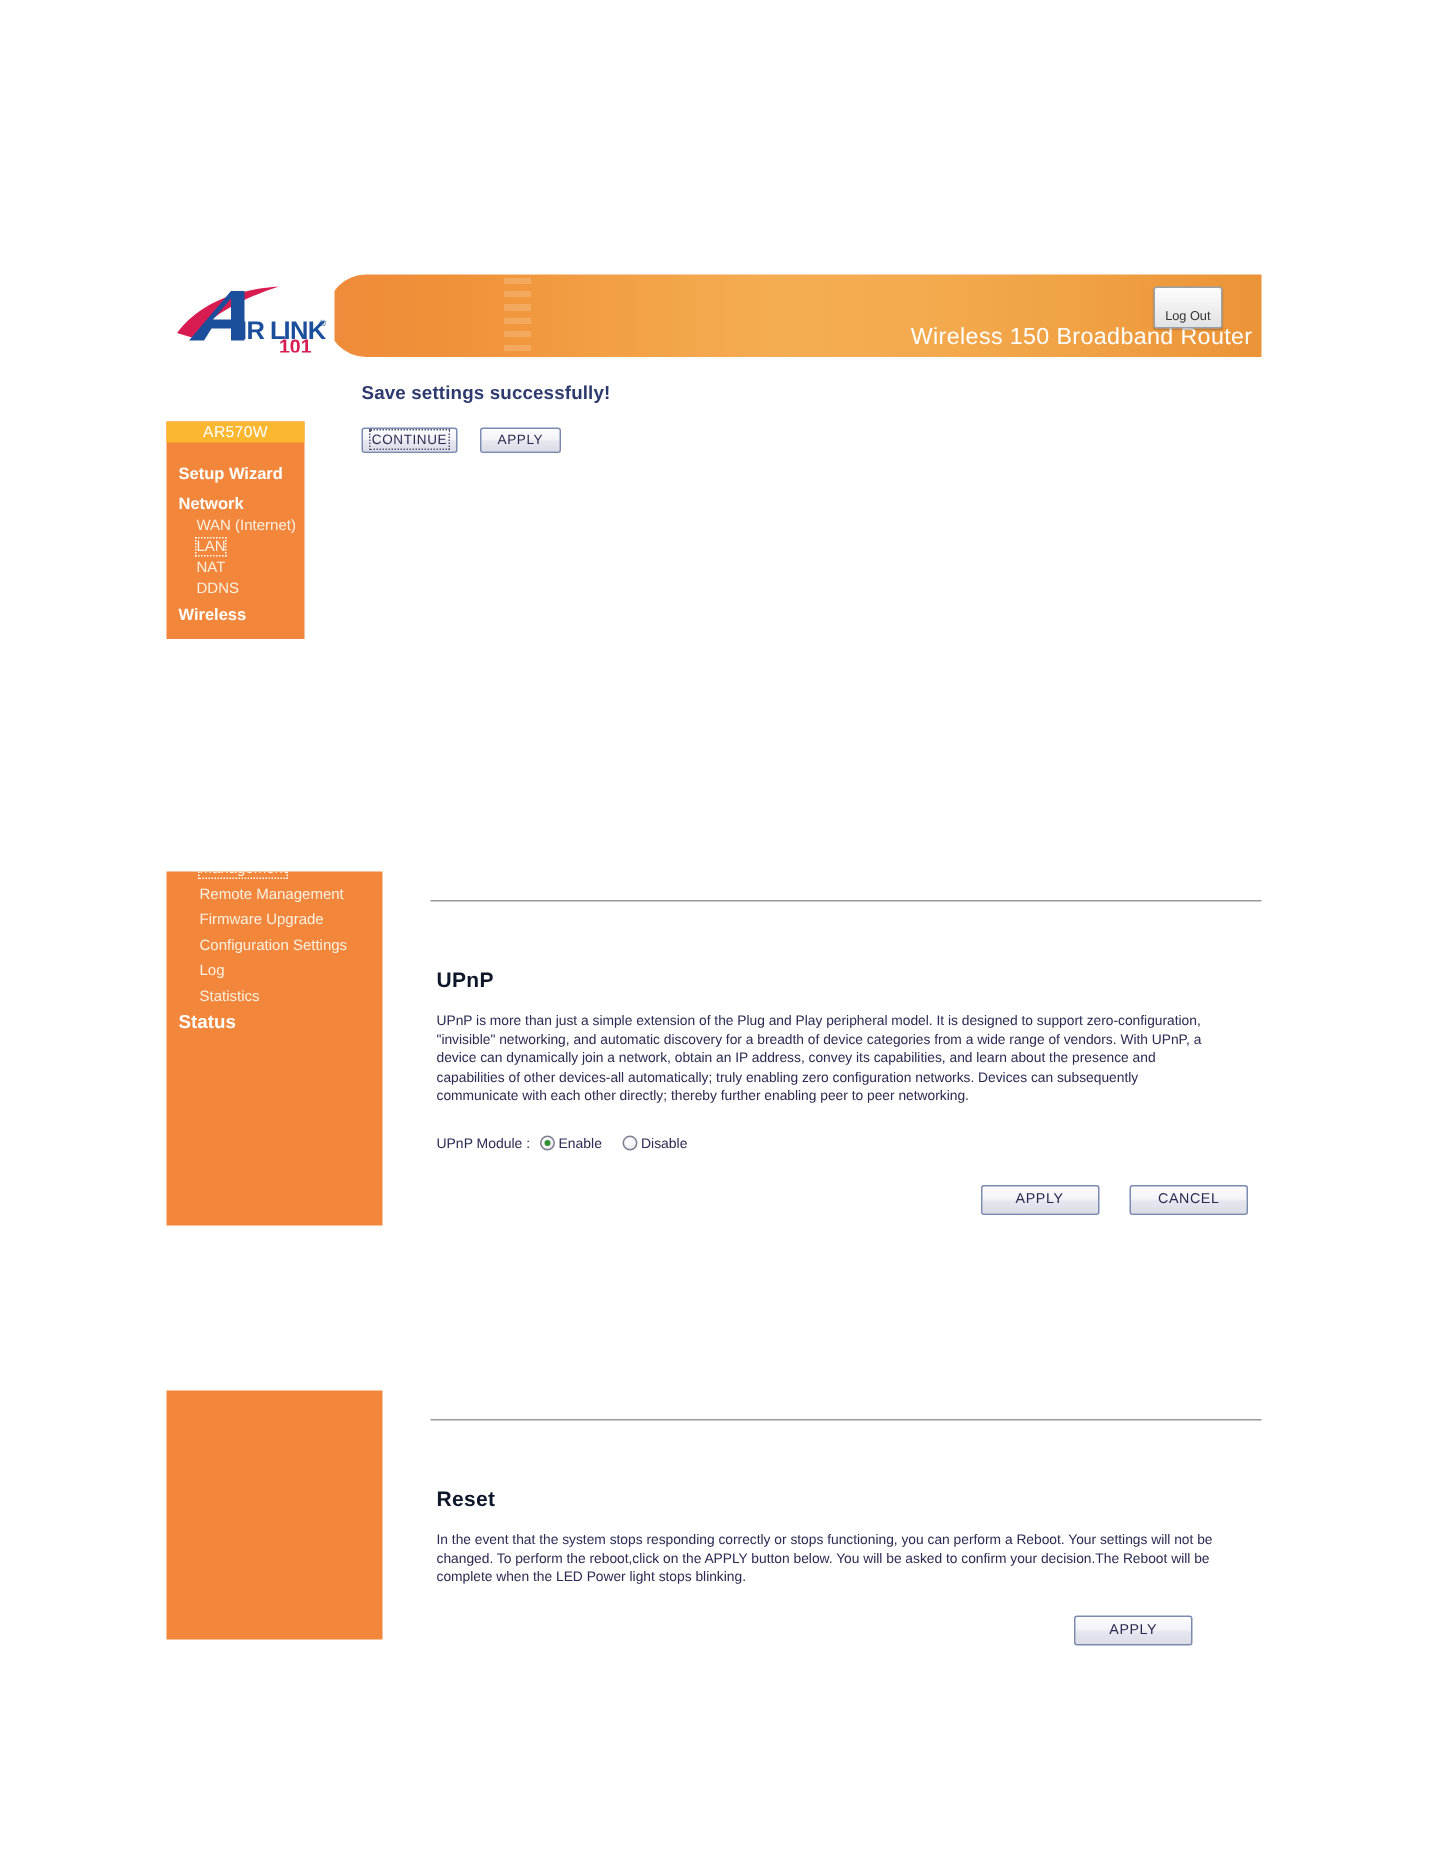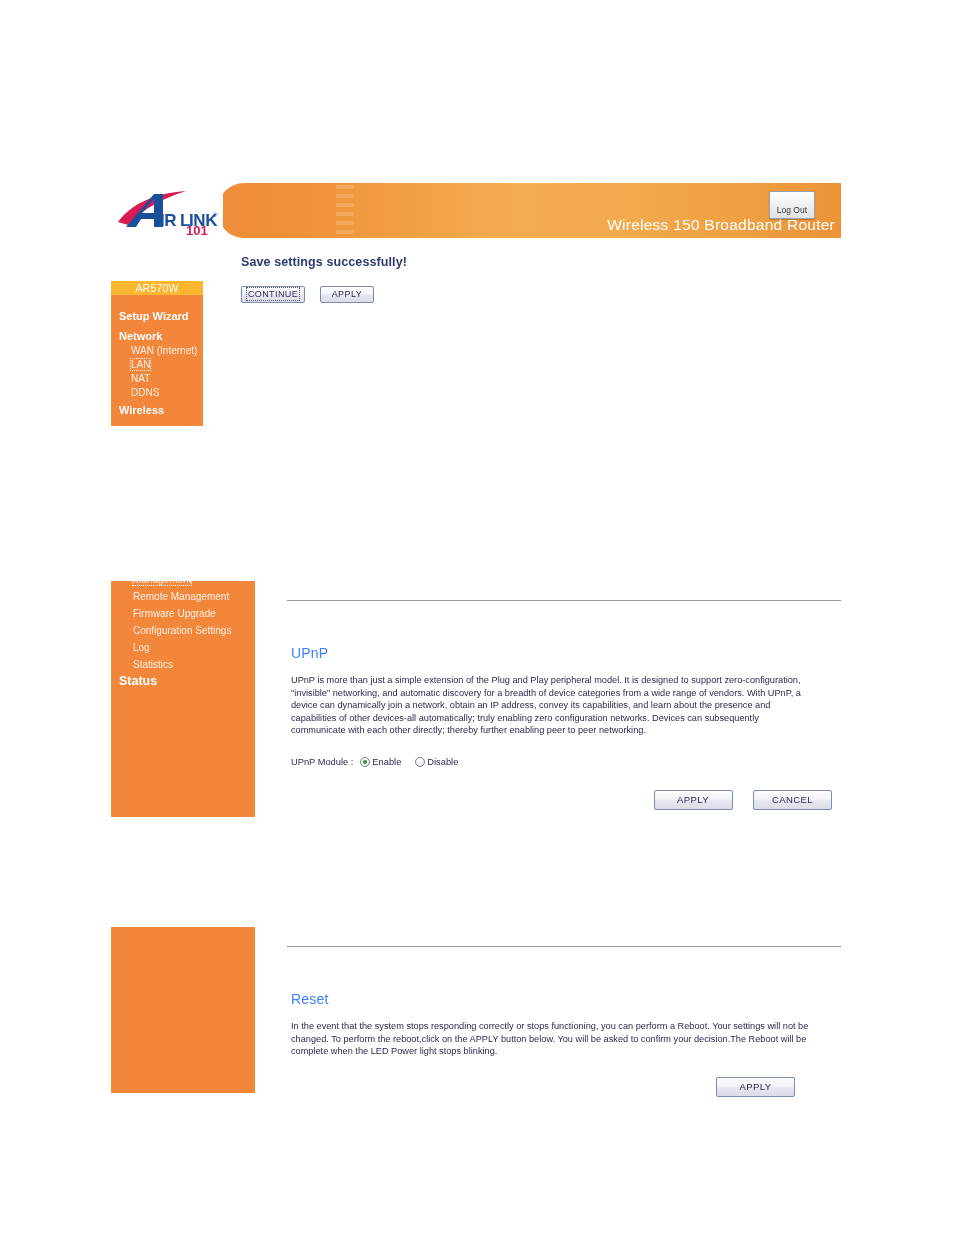--- a/index.html
+++ b/index.html
@@ -222,23 +222,23 @@
     top: 0;
     width: 554px;
   }
   .rule {
     border: 0;
     border-top: 1px solid #9a9a9a;
     margin: 19px 0 0 0;
     height: 0;
   }
   .sect-title {
-    color: #3b82f6;
+    color: #0f172a;
     font-size: 14px;
-    font-weight: normal;
+    font-weight: bold;
     margin: 44px 0 0 4px;
     letter-spacing: 0.2px;
   }
   .sect-body {
     color: #2a2a52;
     font-size: 9.2px;
     line-height: 12.6px;
     margin: 13px 0 0 4px;
     width: 512px;
     text-align: left;

